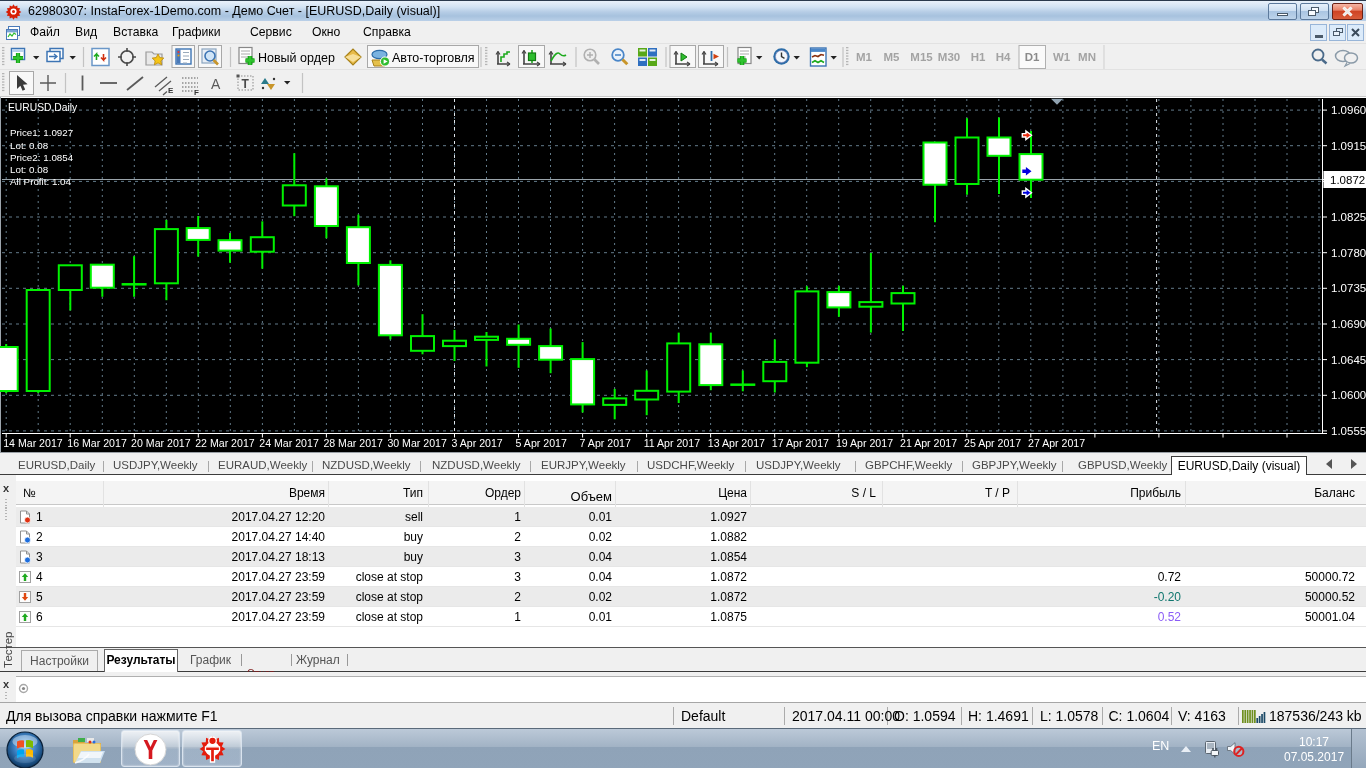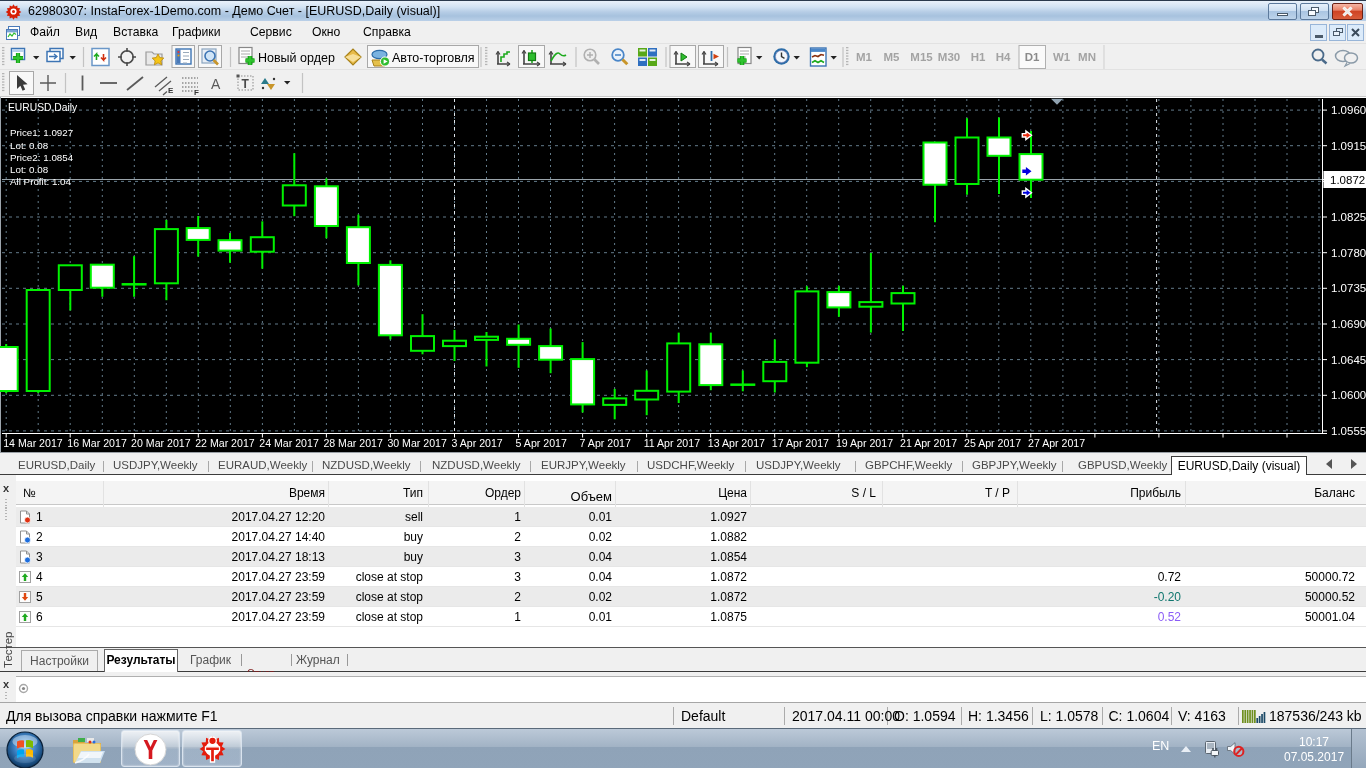--- a/index.html
+++ b/index.html
@@ -589,21 +589,21 @@
 <div class="sdiv" style="left:784px"></div>
 <div class="sdiv" style="left:887px"></div>
 <div class="sdiv" style="left:960.5px"></div>
 <div class="sdiv" style="left:1031.7px"></div>
 <div class="sdiv" style="left:1101.5px"></div>
 <div class="sdiv" style="left:1170.7px"></div>
 <div class="sdiv" style="left:1237.7px"></div>
 <div class="stext" style="left:681px">Default</div>
 <div class="stext" style="left:792px">2017.04.11 00:00</div>
 <div class="stext" style="left:894px">O: 1.0594</div>
-<div class="stext" style="left:968px">H: 1.3456</div>
+<div class="stext" style="left:968px">H: 1.4691</div>
 <div class="stext" style="left:1040px">L: 1.0578</div>
 <div class="stext" style="left:1108.5px">C: 1.0604</div>
 <div class="stext" style="left:1178px">V: 4163</div>
 <div class="stext" style="left:1269px">187536/243 kb</div>
 <svg class="abs" style="left:1242px;top:6px" width="26" height="15" viewBox="0 0 26 15">
         <rect x="0.0" y="1" width="1.7" height="13" fill="#6f8f1f"></rect>
         <rect x="2.4" y="1" width="1.7" height="13" fill="#6f8f1f"></rect>
         <rect x="4.8" y="1" width="1.7" height="13" fill="#6f8f1f"></rect>
         <rect x="7.2" y="1" width="1.7" height="13" fill="#6f8f1f"></rect>
         <rect x="9.6" y="1" width="1.7" height="13" fill="#6f8f1f"></rect>

